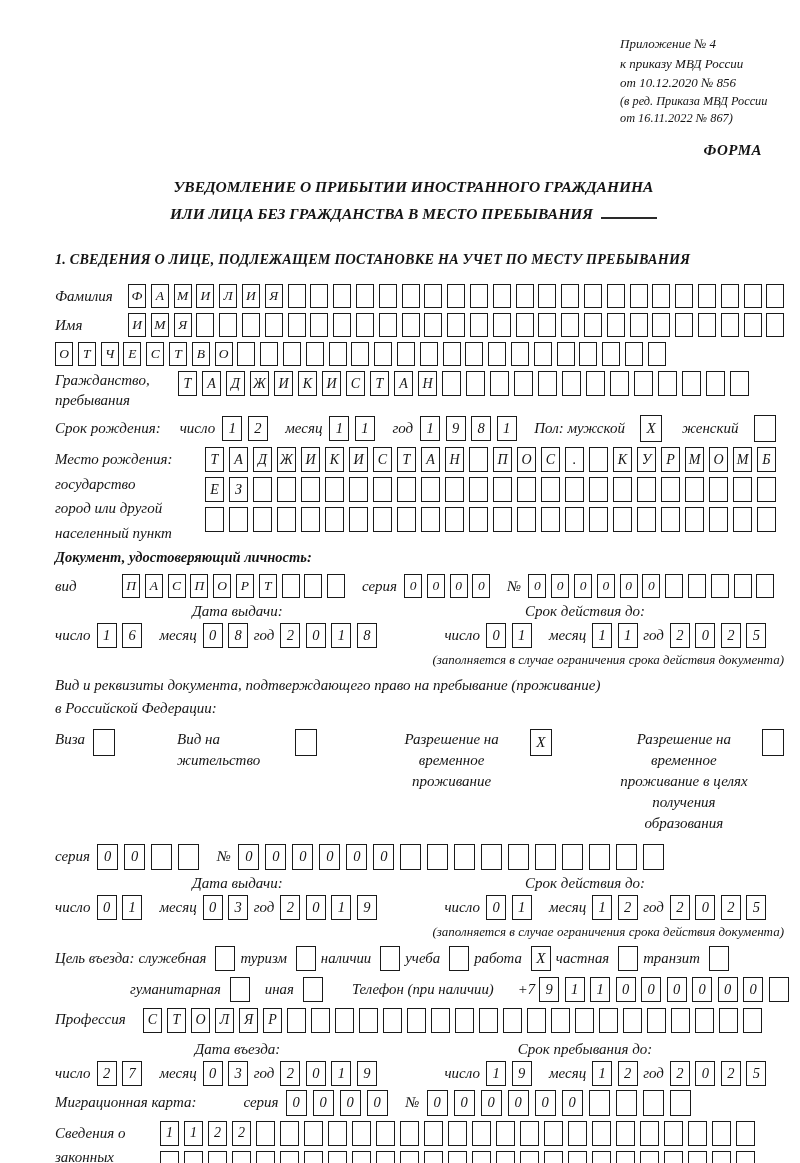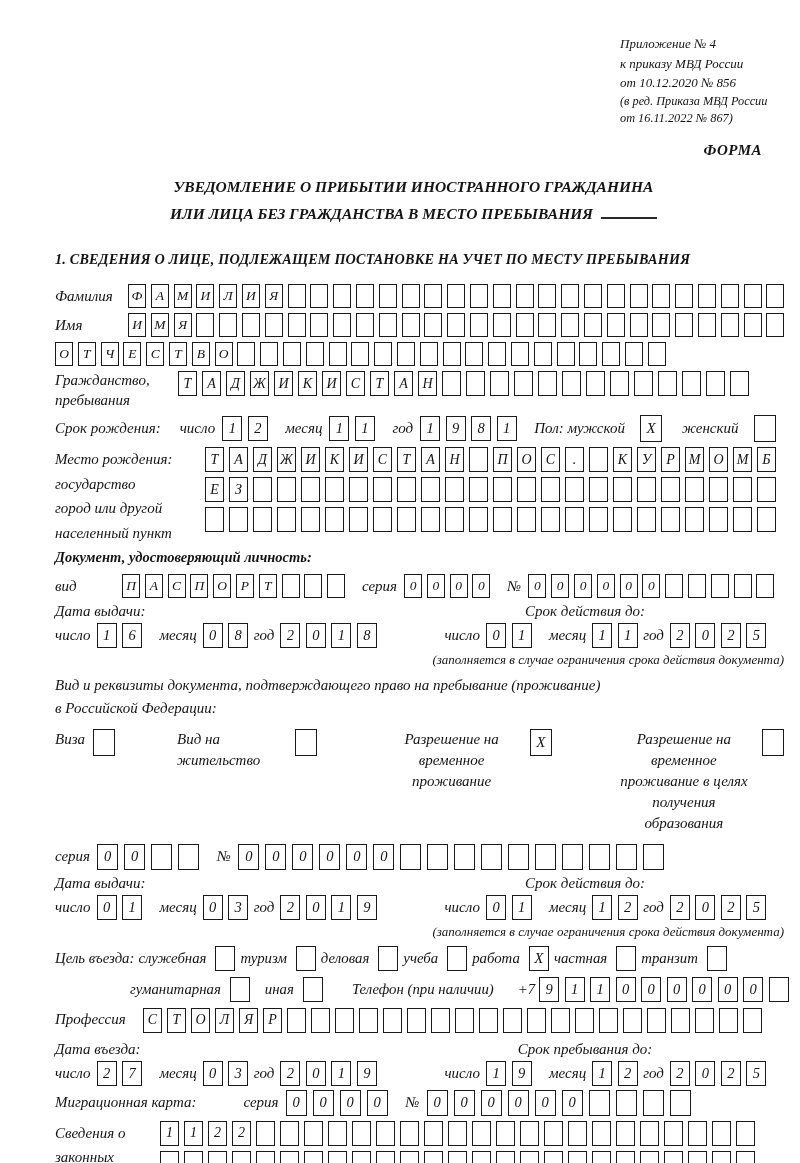--- a/index.html
+++ b/index.html
@@ -45,21 +45,21 @@
     display:inline-flex; align-items:center; justify-content:center;
     font-size:15px; font-weight:normal; margin:0 8px;
   }
   .cbox.small { width:20px; height:25px; margin:0 6px; }
 
   .inline-label { font-size:15px; margin:0 7px 0 12px; }
   .inline-label.first { margin-left:0; }
 
   
   .date-captions { display:flex; font-size:15px; margin-top:4px; margin-bottom:3px; }
-  .date-captions .left { width:365px; text-align:left; }
+  .date-captions .left { width:365px; text-align:center; }
   .date-captions .right { width:330px; text-align:center; }
   .date-row { display:flex; align-items:center; margin-bottom:4px; }
   .dgroup { display:flex; align-items:center; }
   .dgroup .dl { font-size:15px; margin-right:6px; }
   .dgroup .gap { width:12px; }
   .dright { margin-left:62px; }
   .note-right { text-align:right; font-size:13px; padding-right:8px; margin-bottom:6px; }
 
   .plain-text { font-size:15px; line-height:1.55; }
 
@@ -544,21 +544,21 @@
     </div>
   </div>
   <div class="note-right">(заполняется в случае ограничения срока действия документа)</div>
 
   <div class="purpose-row">
     <span class="pl">Цель въезда:</span>
     <span class="pl">служебная</span>
     <span class="cbox small"></span>
     <span class="pl">туризм</span>
     <span class="cbox small"></span>
-    <span class="pl">деловая</span>
+    <span class="pl">наличии</span>
     <span class="cbox small"></span>
     <span class="pl">учеба</span>
     <span class="cbox small"></span>
     <span class="pl">работа</span>
     <span class="cbox small">X</span>
     <span class="pl">частная</span>
     <span class="cbox small"></span>
     <span class="pl">транзит</span>
     <span class="cbox small"></span>
   </div>

